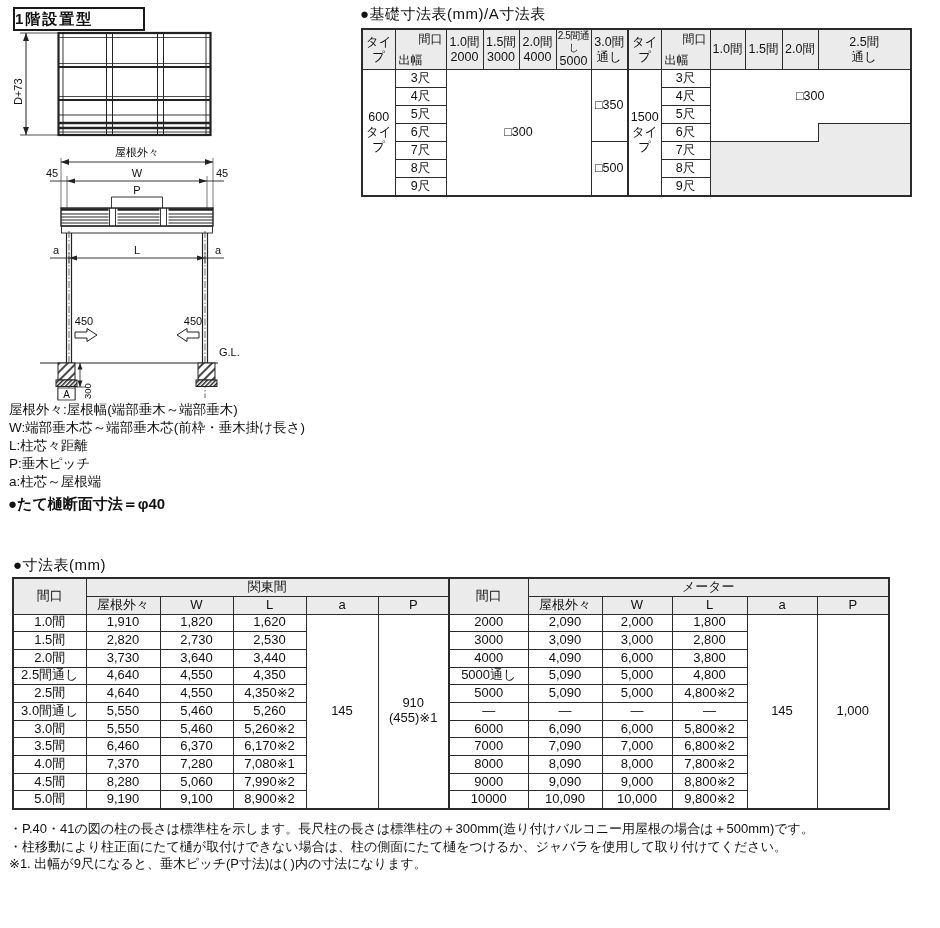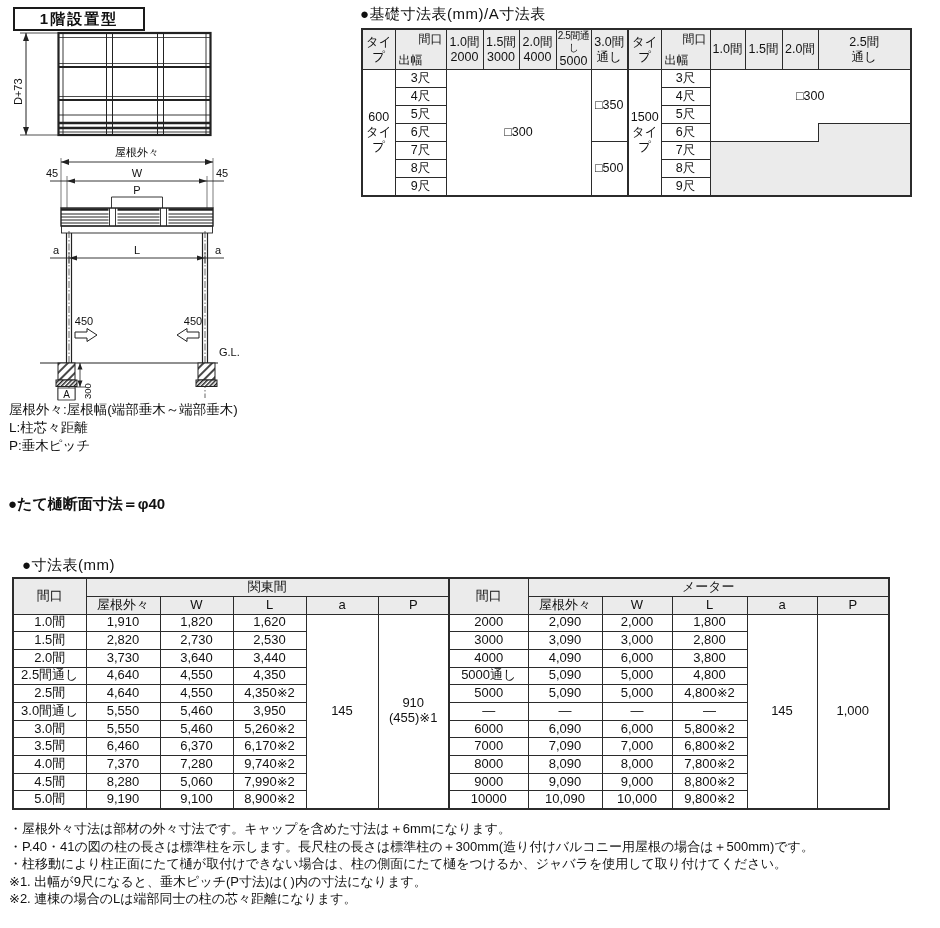--- a/index.html
+++ b/index.html
@@ -22,21 +22,21 @@
              #2b2b2b calc(50% + 0.7px), rgba(0,0,0,0) calc(50% + 0.7px)), #ebebeb; }
   .dtop { position:absolute; top:2px; right:3px; font-size:12px; }
   .dbot { position:absolute; bottom:2px; left:3px; font-size:12px;text-align:right; }
   .sm   { font-size:10px; letter-spacing:-0.5px; }
   
   .dtable { border:2px solid #2b2b2b; font-size:13px; }
   .dtable th, .dtable td { border:1px solid #2b2b2b; text-align:center; vertical-align:middle;
                            padding:0; font-weight:normal; line-height:1.15; overflow:hidden; }
   
   .title-box { left:13px; top:7px; width:128px; height:20px; border:2px solid #1a1a1a;
-               font-size:15px; font-weight:bold; text-align:center; line-height:20px; letter-spacing:2px; }
+               font-size:15px; font-weight:bold; line-height:20px; letter-spacing:2px; }
   .sec-title { font-size:15px; font-weight:normal; letter-spacing:0.5px; }
   .legend { left:9px; top:401px; font-size:13.5px; line-height:18px; }
   .tatedoi { left:8px; top:495px; font-size:15px; font-weight:bold;text-align:center; }
   .footnotes { left:9px; top:820px; font-size:13px; line-height:17.5px; }
   svg text { font-family:"Liberation Sans","DejaVu Sans",sans-serif; fill:#111; }
 </style>
 </head>
 <body>
 
 <div class="page">
@@ -173,22 +173,24 @@
       <line x1="63" y1="241" x2="74" y2="241"></line>
       <line x1="68" y1="217" x2="68" y2="241"></line>
       <polygon points="68,217 65.5,223.5 70.5,223.5" stroke="none" fill="#222"></polygon>
       <polygon points="68,241 65.5,234.5 70.5,234.5" stroke="none" fill="#222"></polygon>
     </g>
     <text transform="translate(79,253) rotate(-90)" font-size="9.5">300</text>
   </svg>
 
   <div class="abs legend">
     <div>屋根外々:屋根幅(端部垂木～端部垂木)</div>
+    <div>W:端部垂木芯～端部垂木芯(前枠・垂木掛け長さ)</div>
     <div>L:柱芯々距離</div>
     <div>P:垂木ピッチ</div>
+    <div>a:柱芯～屋根端</div>
   </div>
   <div class="abs tatedoi">●たて樋断面寸法＝φ40</div>
 
   <div class="abs sec-title" style="left:360px;top:5px">●基礎寸法表(mm)/A寸法表</div>
 
   <table class="ftable abs" style="left:361px;top:28px">
     <colgroup>
       <col style="width:33px">
         <col style="width:51px">
         <col style="width:37px">
@@ -282,21 +284,21 @@
       <td>8尺</td>
       <td>8尺</td>
     </tr>
     <tr style="height:18px">
       <td>9尺</td>
       <td>9尺</td>
     </tr>
   </tbody>
     </table>
 
-  <div class="abs sec-title" style="left:22px;top:556px">●寸法表(mm)</div>
+  <div class="abs sec-title" style="left:13px;top:556px">●寸法表(mm)</div>
 
   <table class="dtable abs" style="left:12px;top:577px">
     <colgroup>
       <col style="width:73px">
         <col style="width:74px">
         <col style="width:73px">
         <col style="width:73px">
       <col style="width:72px">
         <col style="width:71px">
       <col style="width:79px">
@@ -379,21 +381,21 @@
       <td>4,350※2</td>
       <td class="thickL">5000</td>
       <td>5,090</td>
       <td>5,000</td>
       <td>4,800※2</td>
     </tr>
     <tr style="height:17.7px">
       <td>3.0間通し</td>
       <td>5,550</td>
       <td>5,460</td>
-      <td>3,950</td>
+      <td>5,260</td>
       <td class="thickL">—</td>
       <td>—</td>
       <td>—</td>
       <td>—</td>
     </tr>
     <tr style="height:17.7px">
       <td>3.0間</td>
       <td>5,550</td>
       <td>5,460</td>
       <td>5,260※2</td>
@@ -409,21 +411,21 @@
       <td>6,170※2</td>
       <td class="thickL">7000</td>
       <td>7,090</td>
       <td>7,000</td>
       <td>6,800※2</td>
     </tr>
     <tr style="height:17.7px">
       <td>4.0間</td>
       <td>7,370</td>
       <td>7,280</td>
-      <td>9,740※2</td>
+      <td>7,080※1</td>
       <td class="thickL">8000</td>
       <td>8,090</td>
       <td>8,000</td>
       <td>7,800※2</td>
     </tr>
     <tr style="height:17.7px">
       <td>4.5間</td>
       <td>8,280</td>
       <td>5,060</td>
       <td>7,990※2</td>
@@ -439,20 +441,18 @@
       <td>8,900※2</td>
       <td class="thickL">10000</td>
       <td>10,090</td>
       <td>10,000</td>
       <td>9,800※2</td>
     </tr>
   </tbody>
     </table>
 
   <div class="abs footnotes">
-    <div>・屋根外々寸法は部材の外々寸法です。キャップを含めた寸法は＋6mmになります。</div>
     <div>・P.40・41の図の柱の長さは標準柱を示します。長尺柱の長さは標準柱の＋300mm(造り付けバルコニー用屋根の場合は＋500mm)です。</div>
     <div>・柱移動により柱正面にたて樋が取付けできない場合は、柱の側面にたて樋をつけるか、ジャバラを使用して取り付けてください。</div>
     <div>※1. 出幅が9尺になると、垂木ピッチ(P寸法)は( )内の寸法になります。</div>
-    <div>※2. 連棟の場合のLは端部同士の柱の芯々距離になります。</div>
   </div>
 
 </div>
 
 </body></html>

